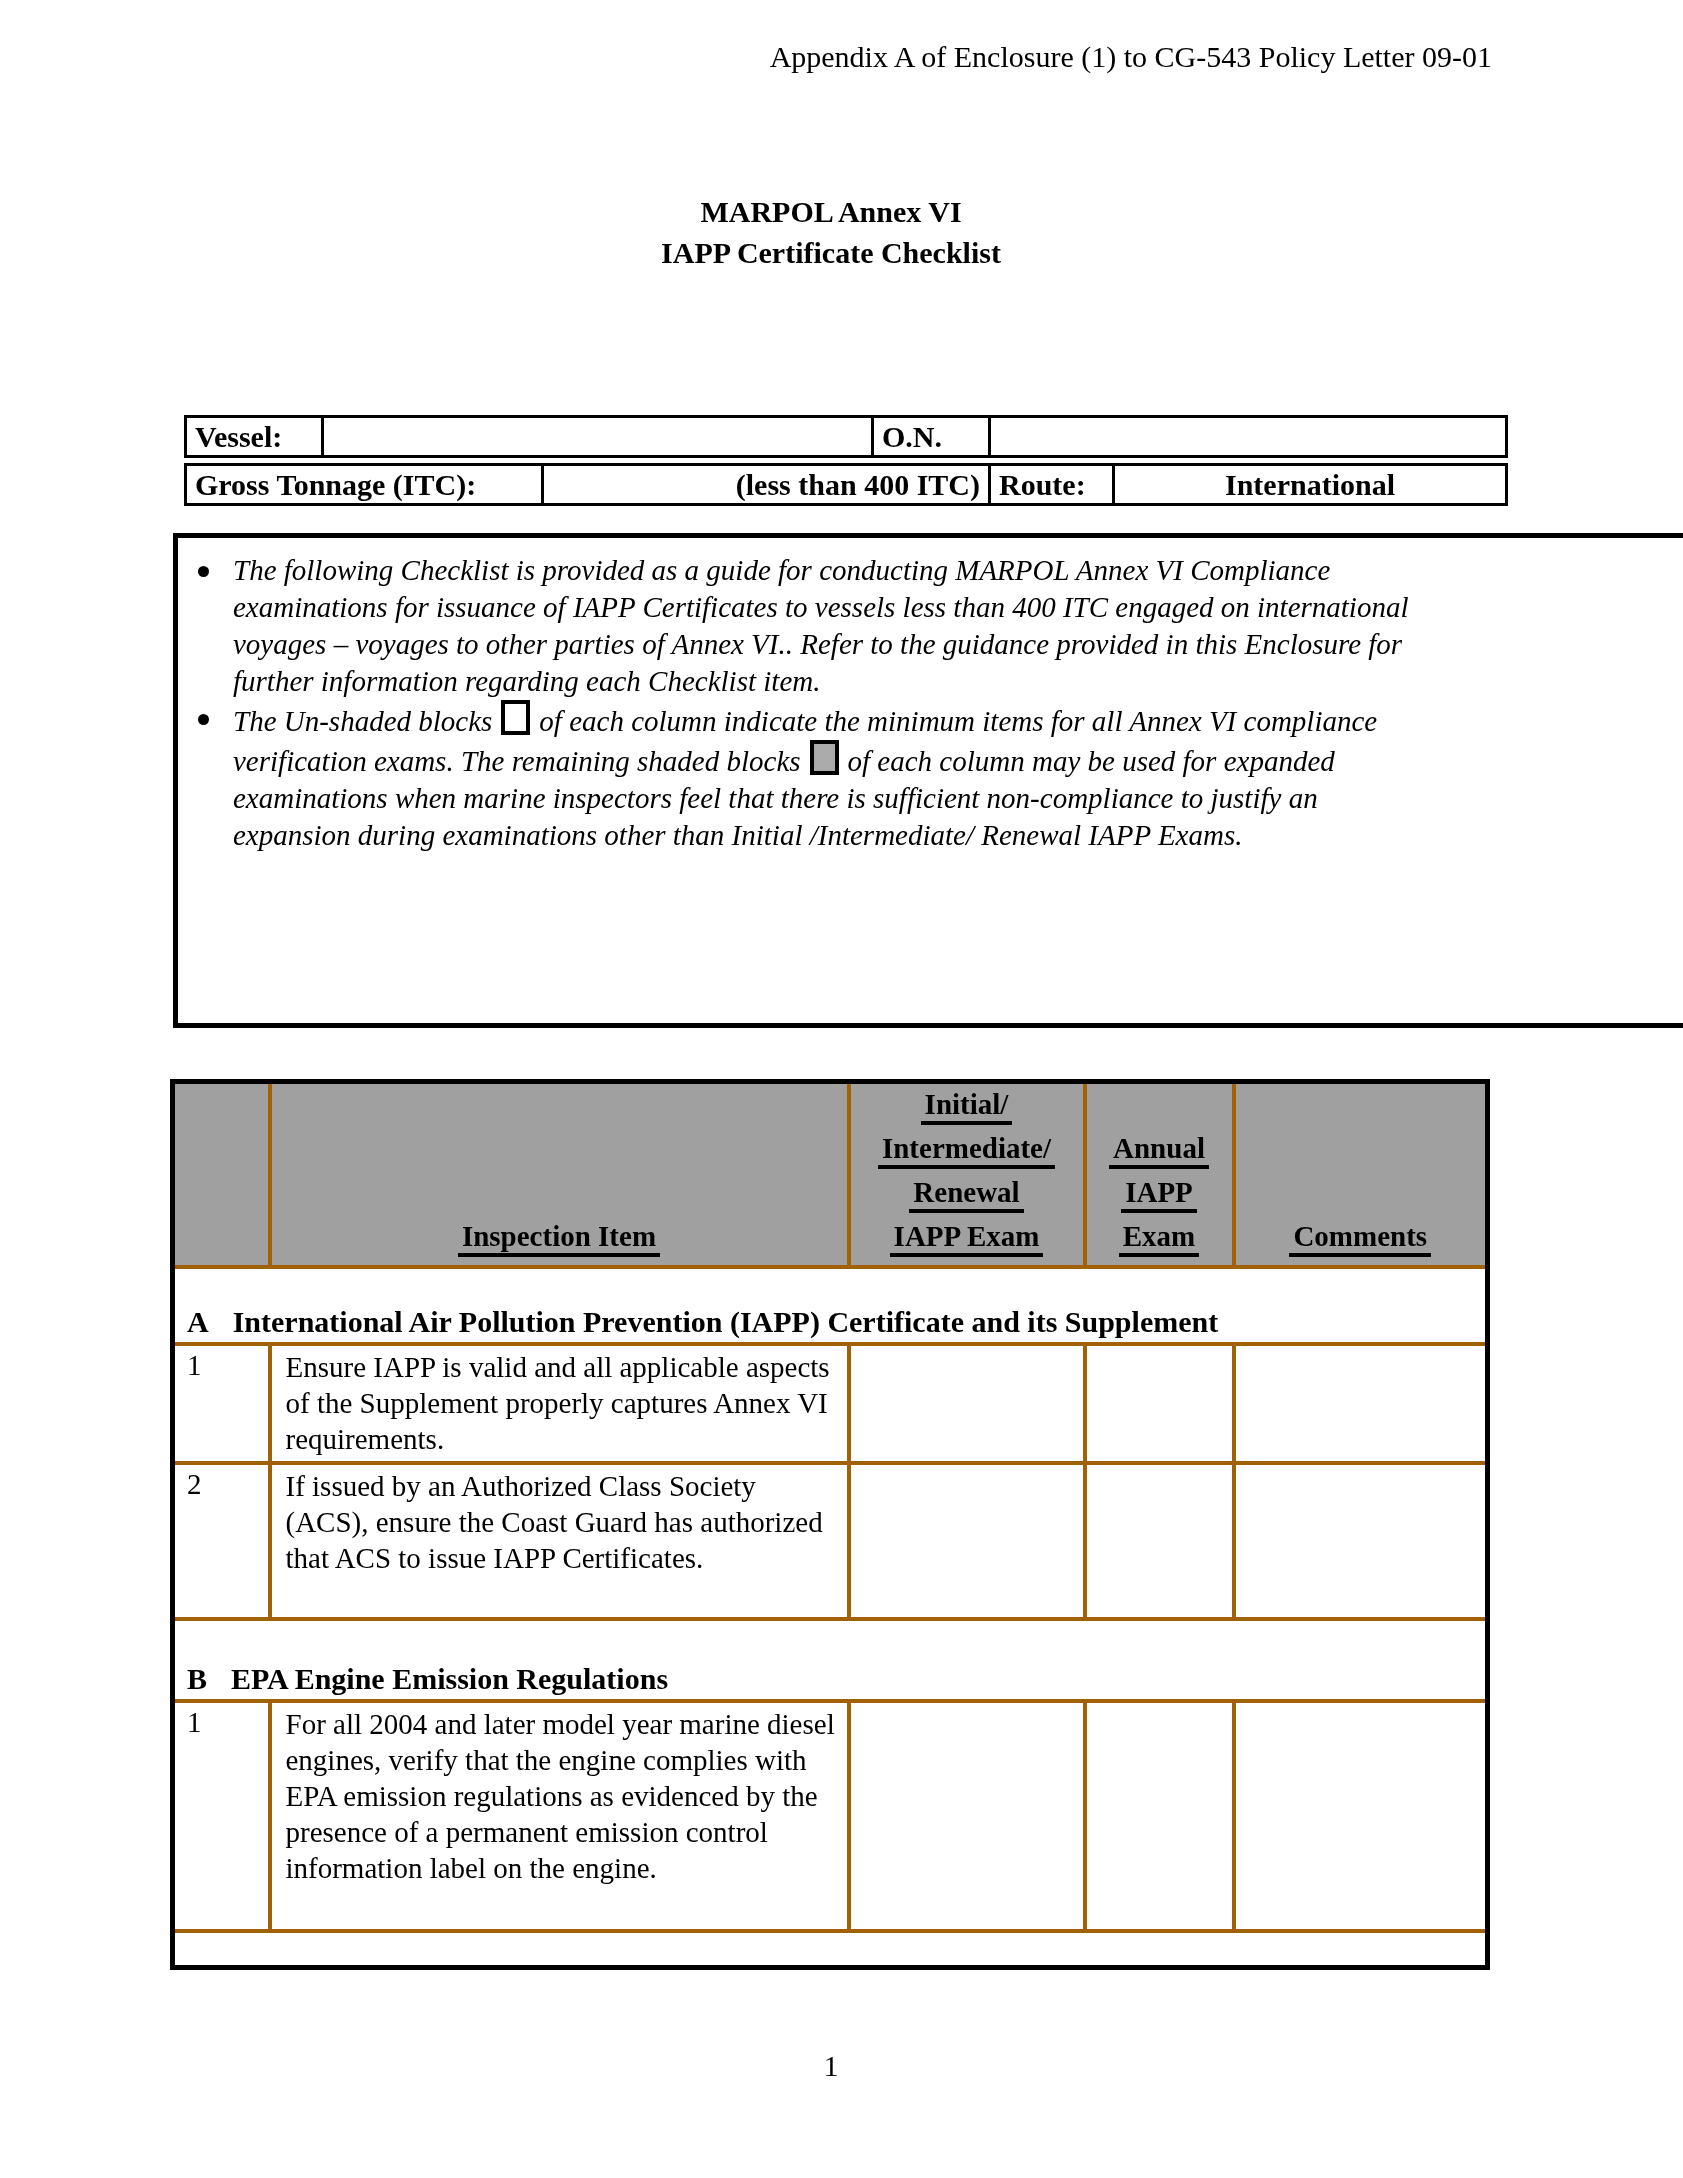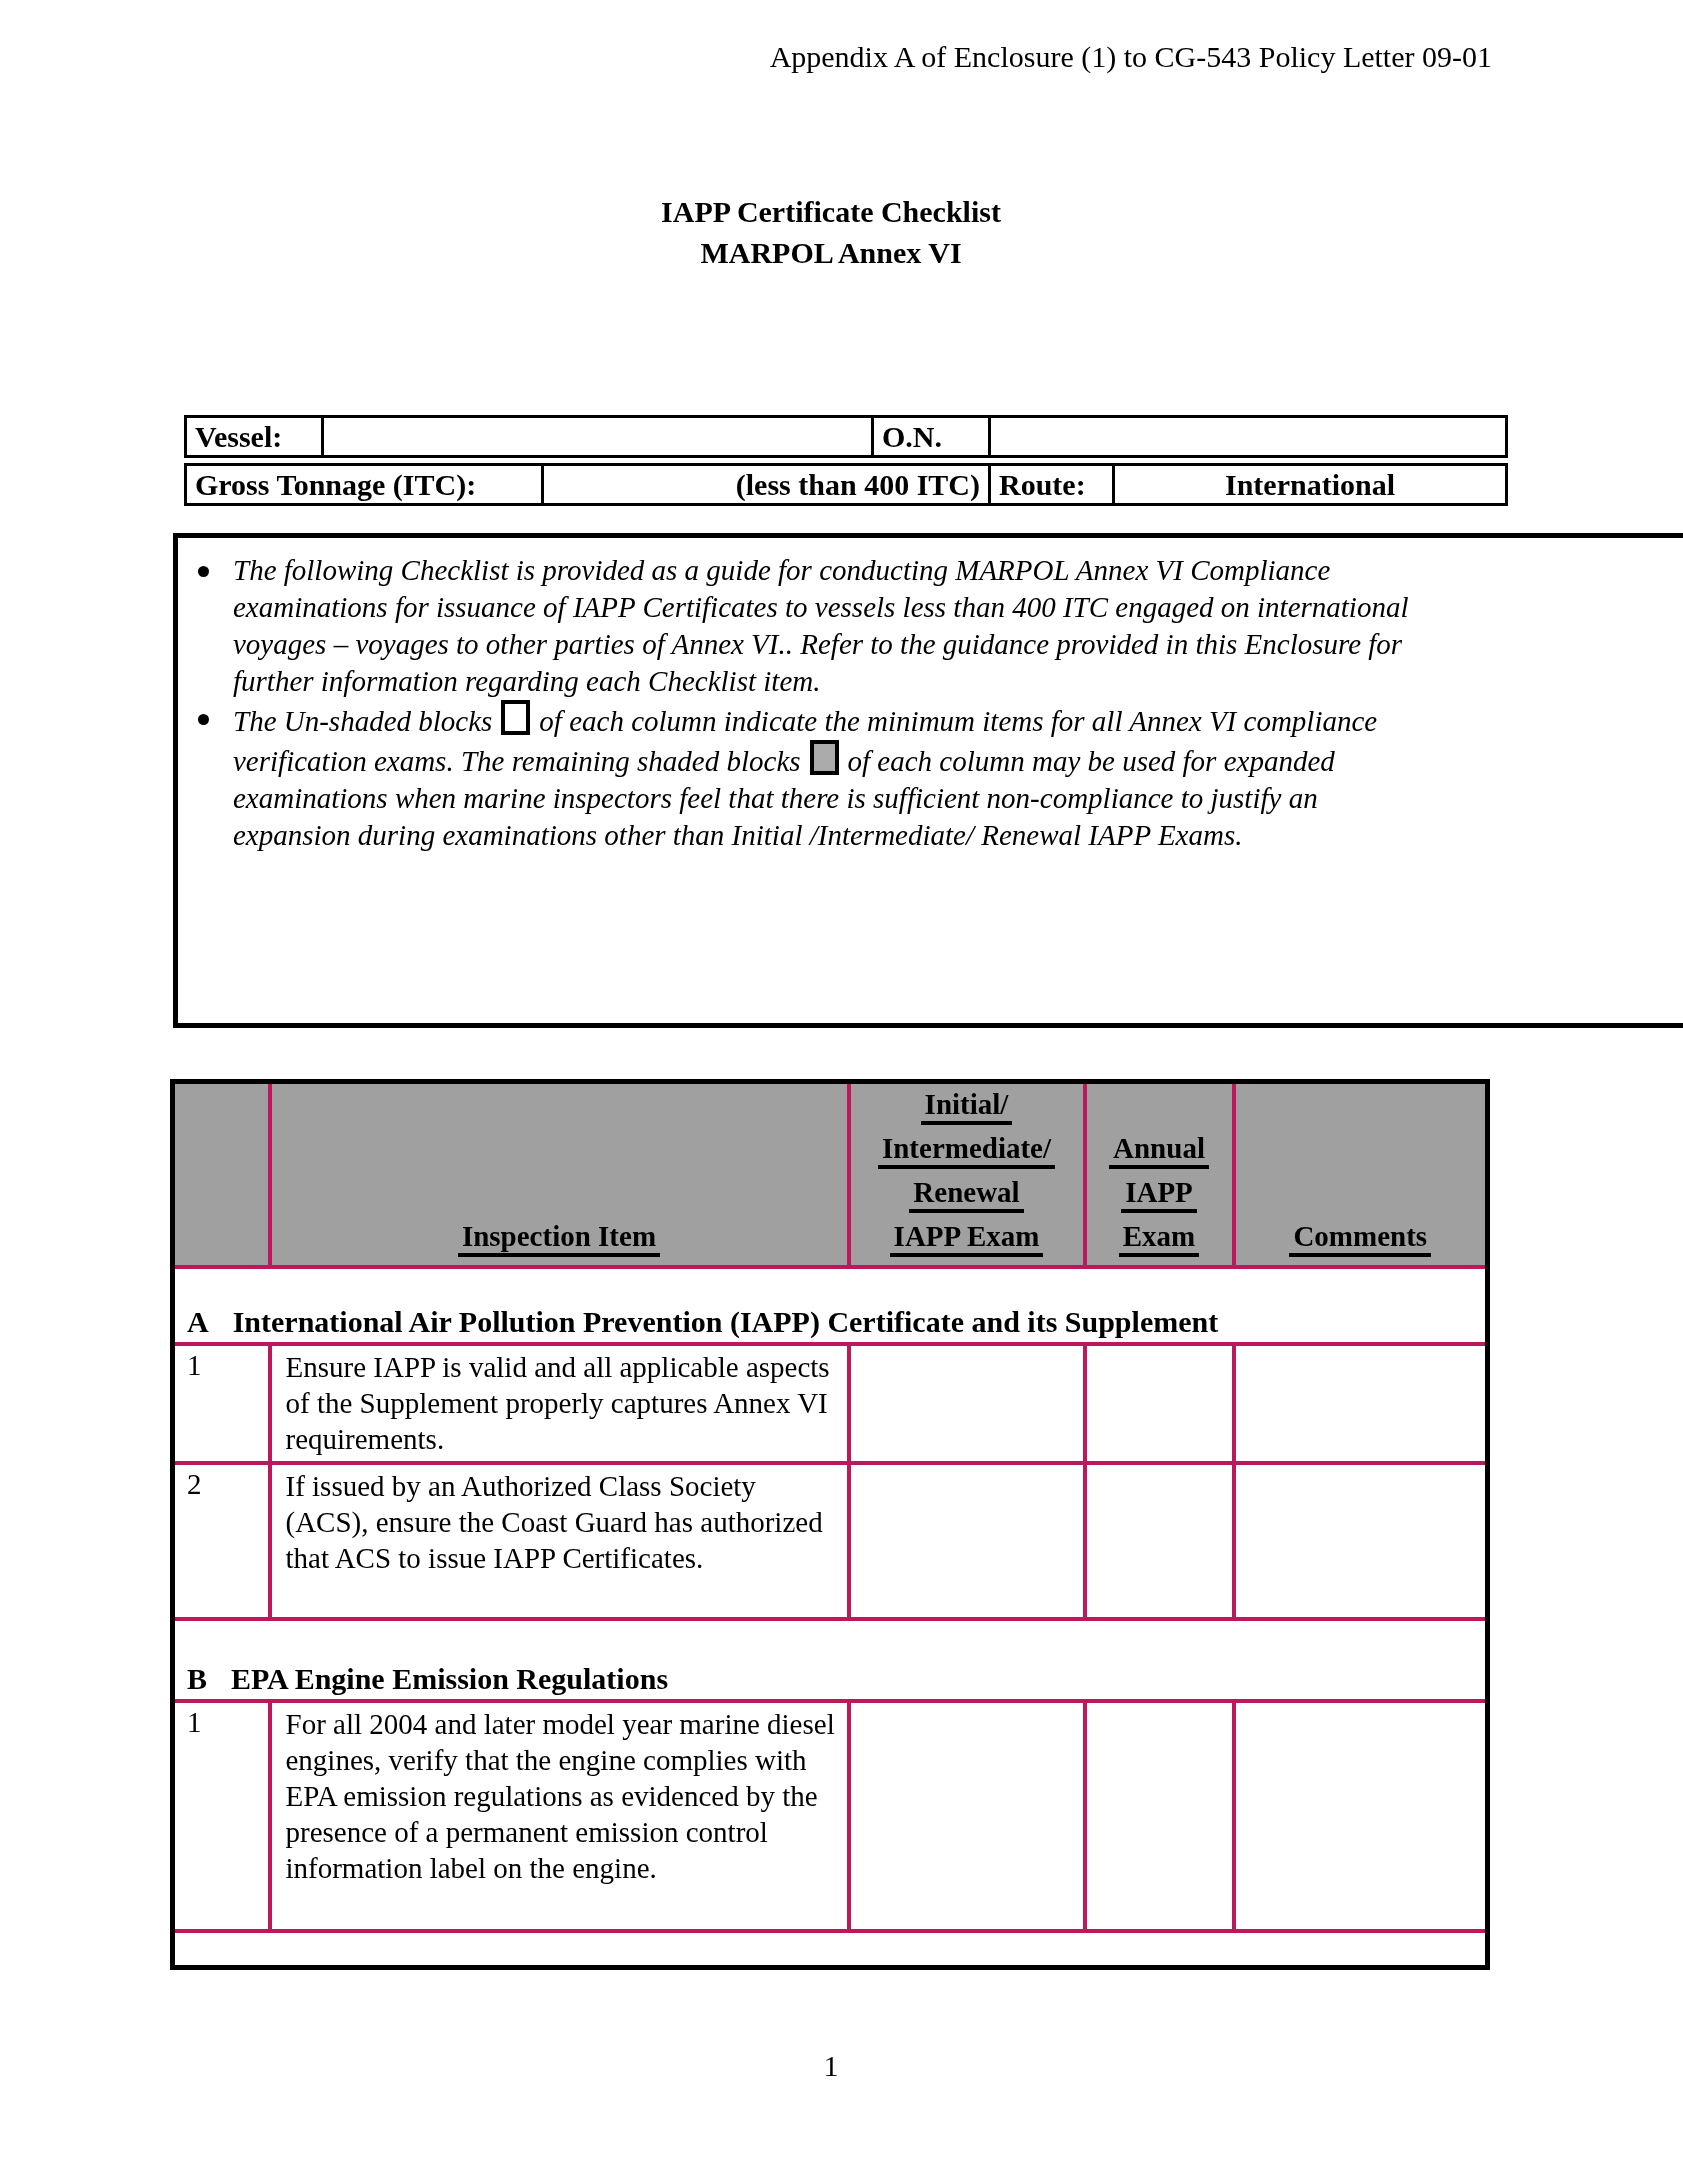--- a/index.html
+++ b/index.html
@@ -113,21 +113,21 @@
   .main-table {
     position: absolute;
     top: 1079px;
     left: 170px;
     width: 1315px;
     border-collapse: collapse;
     table-layout: fixed;
     border: 5px solid #000000;
   }
   .main-table td {
-    border: 4px solid #be185d;
+    border: 4px solid #a16207;
     padding: 0;
     overflow: hidden;
   }
   .header-row { height: 153px; }
   .header-row td {
     background: var(--table-header-gray, #a0a0a0);
     vertical-align: bottom;
     text-align: center;
     font-weight: bold;
     font-size: 29px;
@@ -177,22 +177,22 @@
   }
 </style>
 </head>
 <body>
 
 <div class="page">
 
   <div class="appendix-header">Appendix A of Enclosure (1) to CG-543 Policy Letter 09-01</div>
 
   <div class="title-block">
+    <div>MARPOL Annex VI</div>
     <div>IAPP Certificate Checklist</div>
-    <div>MARPOL Annex VI</div>
   </div>
 
   <table class="info-table vessel-table">
     <colgroup>
       <col style="width:137px">
         <col style="width:550px">
         <col style="width:117px">
         <col style="width:517px">
     </colgroup>
     <tbody>

